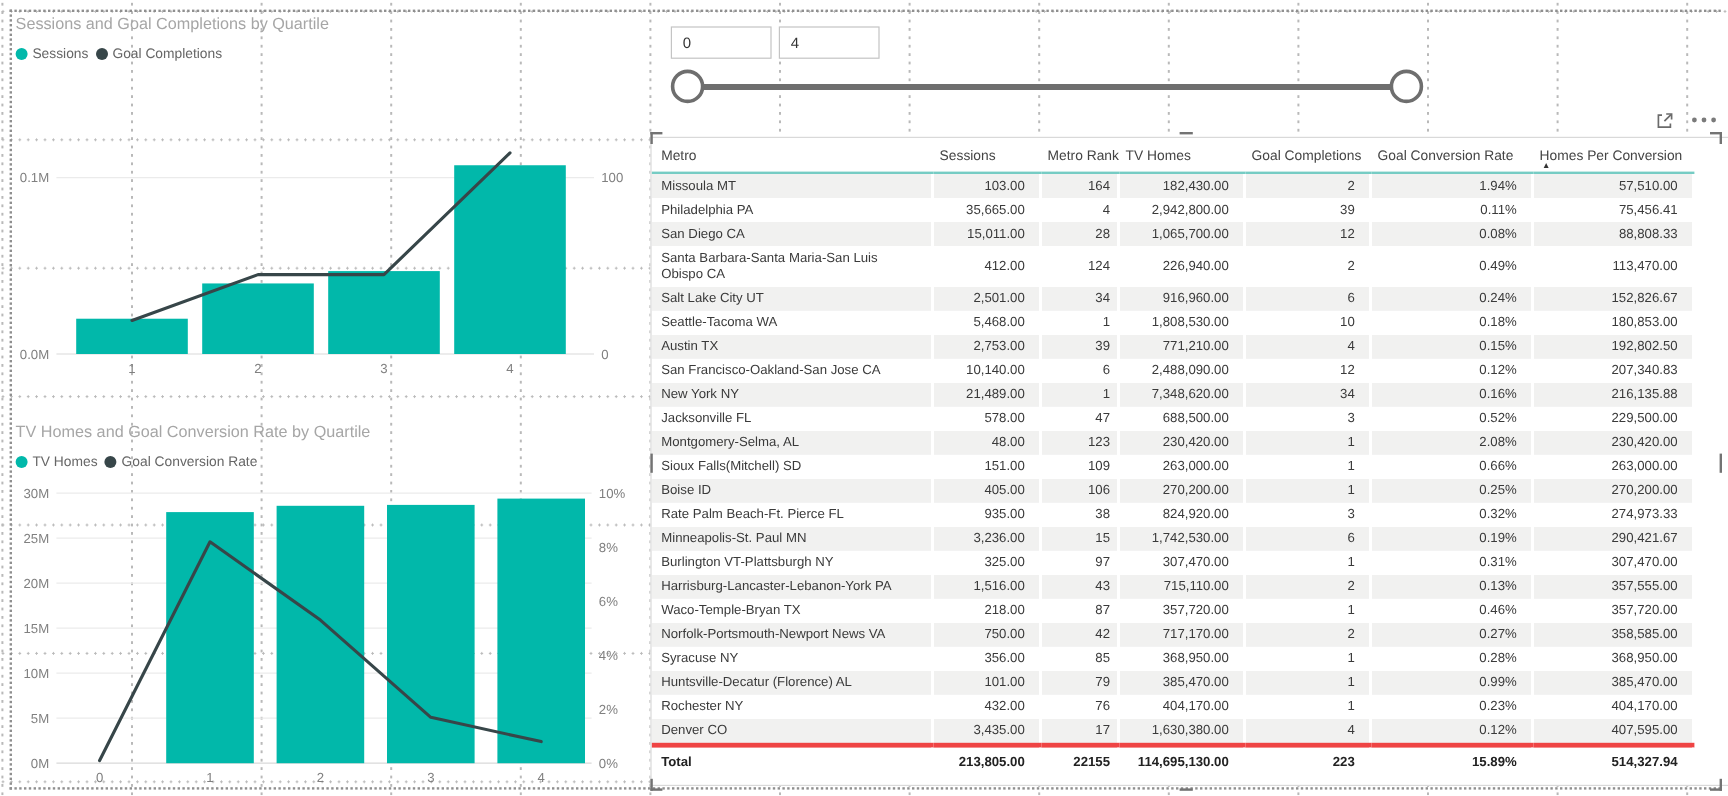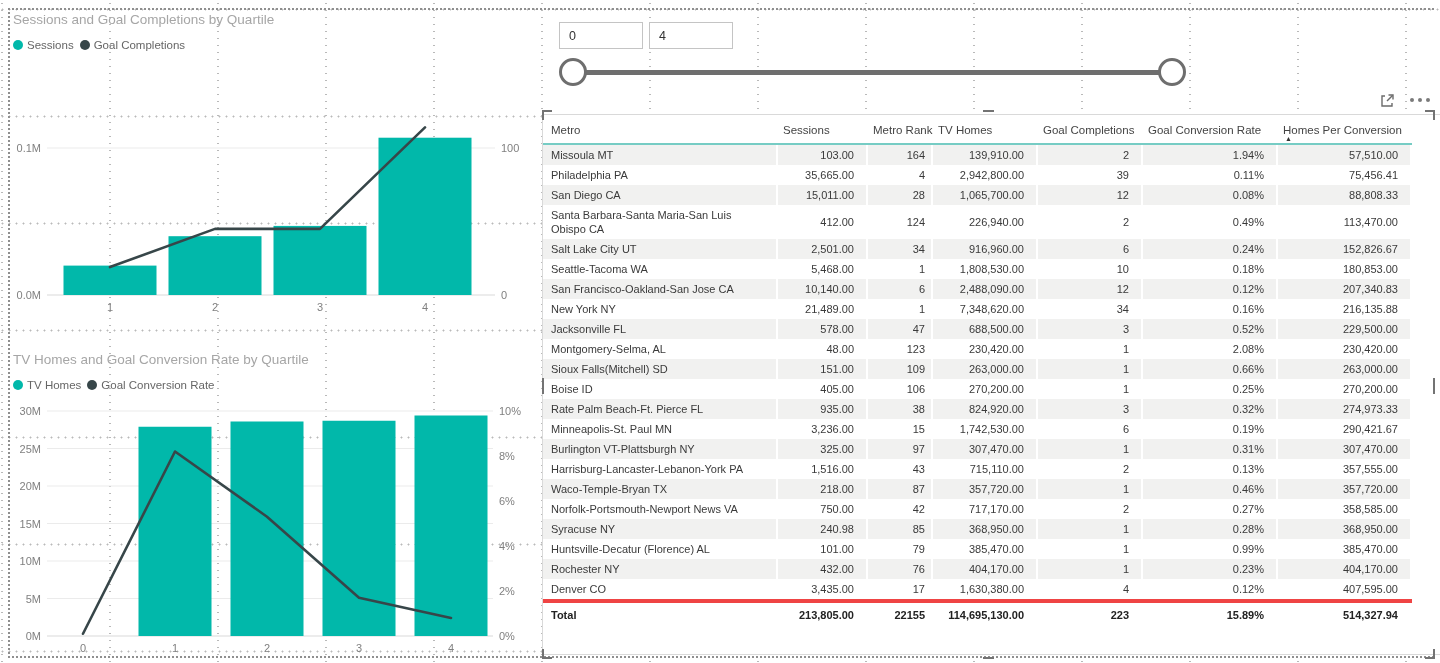--- a/index.html
+++ b/index.html
@@ -220,21 +220,21 @@
               <th class="num">Goal Completions</th>
               <th class="num">Goal Conversion Rate</th>
               <th class="num">Homes Per Conversion<span class="sort-arrow">▲</span></th>
             </tr>
           </thead>
         <tbody id="metro-tbody">
             <tr>
               <td class="">Missoula MT</td>
               <td class="num">103.00</td>
               <td class="num c2cell">164</td>
-              <td class="num">139,910.00</td>
+              <td class="num">182,430.00</td>
               <td class="num">2</td>
               <td class="num">1.94%</td>
               <td class="num">57,510.00</td>
             </tr>
             <tr>
               <td class="">Philadelphia PA</td>
               <td class="num">35,665.00</td>
               <td class="num c2cell">4</td>
               <td class="num">2,942,800.00</td>
               <td class="num">39</td>
@@ -271,20 +271,29 @@
             <tr>
               <td class="">Seattle-Tacoma WA</td>
               <td class="num">5,468.00</td>
               <td class="num c2cell">1</td>
               <td class="num">1,808,530.00</td>
               <td class="num">10</td>
               <td class="num">0.18%</td>
               <td class="num">180,853.00</td>
             </tr>
             <tr>
+              <td class="">Austin TX</td>
+              <td class="num">2,753.00</td>
+              <td class="num c2cell">39</td>
+              <td class="num">771,210.00</td>
+              <td class="num">4</td>
+              <td class="num">0.15%</td>
+              <td class="num">192,802.50</td>
+            </tr>
+            <tr>
               <td class="">San Francisco-Oakland-San Jose CA</td>
               <td class="num">10,140.00</td>
               <td class="num c2cell">6</td>
               <td class="num">2,488,090.00</td>
               <td class="num">12</td>
               <td class="num">0.12%</td>
               <td class="num">207,340.83</td>
             </tr>
             <tr>
               <td class="">New York NY</td>
@@ -380,21 +389,21 @@
               <td class="">Norfolk-Portsmouth-Newport News VA</td>
               <td class="num">750.00</td>
               <td class="num c2cell">42</td>
               <td class="num">717,170.00</td>
               <td class="num">2</td>
               <td class="num">0.27%</td>
               <td class="num">358,585.00</td>
             </tr>
             <tr>
               <td class="">Syracuse NY</td>
-              <td class="num">240.98</td>
+              <td class="num">356.00</td>
               <td class="num c2cell">85</td>
               <td class="num">368,950.00</td>
               <td class="num">1</td>
               <td class="num">0.28%</td>
               <td class="num">368,950.00</td>
             </tr>
             <tr>
               <td class="">Huntsville-Decatur (Florence) AL</td>
               <td class="num">101.00</td>
               <td class="num c2cell">79</td>

